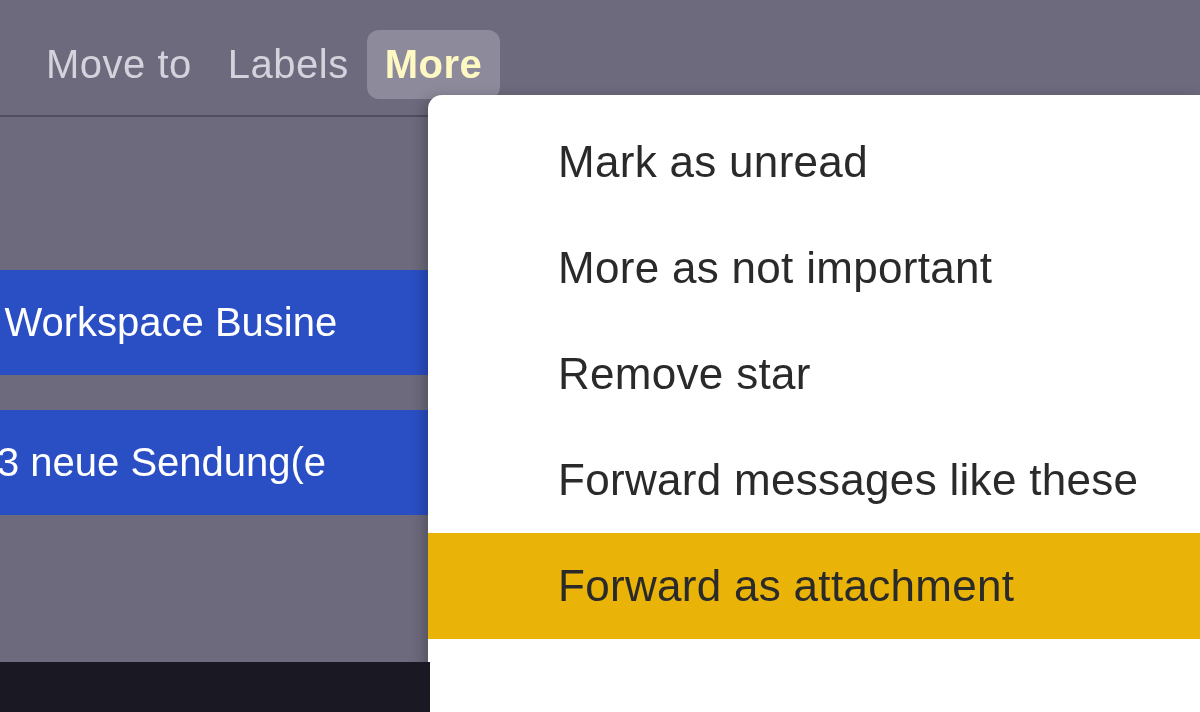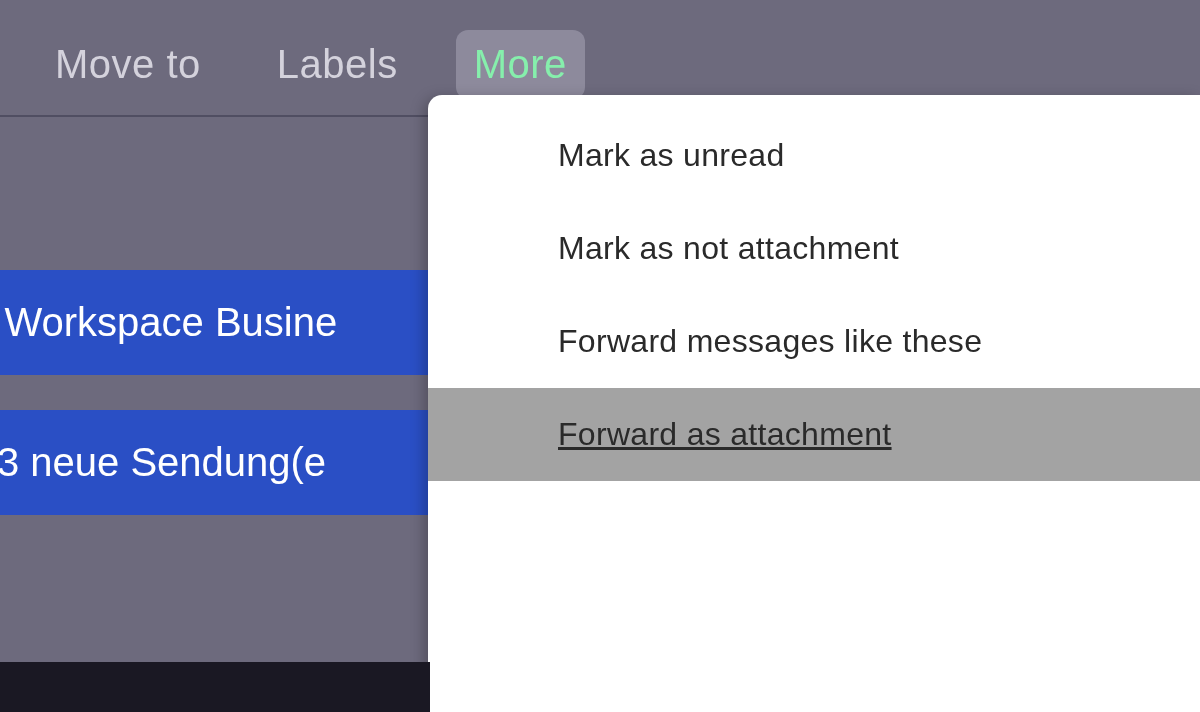--- a/index.html
+++ b/index.html
@@ -12,36 +12,35 @@
       width: 1200px;
       height: 712px;
       overflow: hidden;
       position: relative;
       background: #6d6a7d;
     }
     .toolbar {
       display: flex;
       align-items: flex-end;
       padding: 30px 28px 32px;
-      gap: 40px;
-      margin-left: 9px;
     }
     .toolbar-btn {
       background: transparent;
       border: none;
       color: #d4d2dc;
       font-size: 40px;
       letter-spacing: 0.5px;
       cursor: pointer;
       padding: 12px 18px;
       border-radius: 12px;
     }
     .toolbar-btn.active {
       background: rgba(180, 178, 195, 0.45);
-      color: #86efac;
+      color: #fef9c3;
+      font-weight: bold;
     }
     .divider {
       position: absolute;
       top: 115px;
       left: 0;
       width: 430px;
       height: 2px;
       background: rgba(57,54,77,0.55);
     }
     .email-list {
@@ -67,29 +66,28 @@
       top: 95px;
       left: 428px;
       width: 772px;
       height: 617px;
       background: #ffffff;
       border-top-left-radius: 14px;
       box-shadow: -4px 3px 14px rgba(0,0,0,0.25);
       overflow: hidden;
     }
     .dropdown-item {
-      font-size: 32px;
+      font-size: 44px;
       color: #2a2a2a;
       padding: 28px 0 28px 130px;
       cursor: pointer;
       letter-spacing: 0.3px;
     }
     .dropdown-item.hovered {
-      background: #a3a3a3;
-      text-decoration: underline;
+      background: #eab308;
     }
     .dropdown-item:first-child {
       padding-top: 42px;
     }
     .bottom-bar {
       position: absolute;
       bottom: 0;
       left: 0;
       width: 430px;
       height: 50px;
@@ -107,18 +105,19 @@
 
 <div class="divider"></div>
 
 <div class="email-list">
   <div class="email-row selected row1">gle Workspace Busine</div>
   <div class="email-row selected row2">21) 3 neue Sendung(e</div>
 </div>
 
 <div class="dropdown">
   <div class="dropdown-item">Mark as unread</div>
-  <div class="dropdown-item">Mark as not attachment</div>
+  <div class="dropdown-item">More as not important</div>
+  <div class="dropdown-item">Remove star</div>
   <div class="dropdown-item">Forward messages like these</div>
   <div class="dropdown-item hovered">Forward as attachment</div>
 </div>
 
 <div class="bottom-bar"></div>
 
 </body></html>

